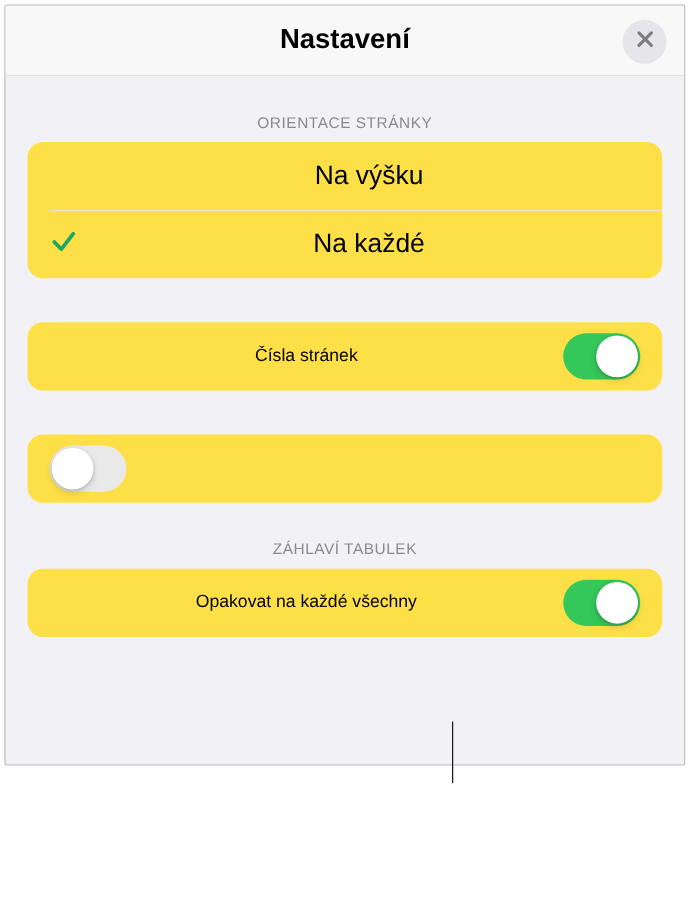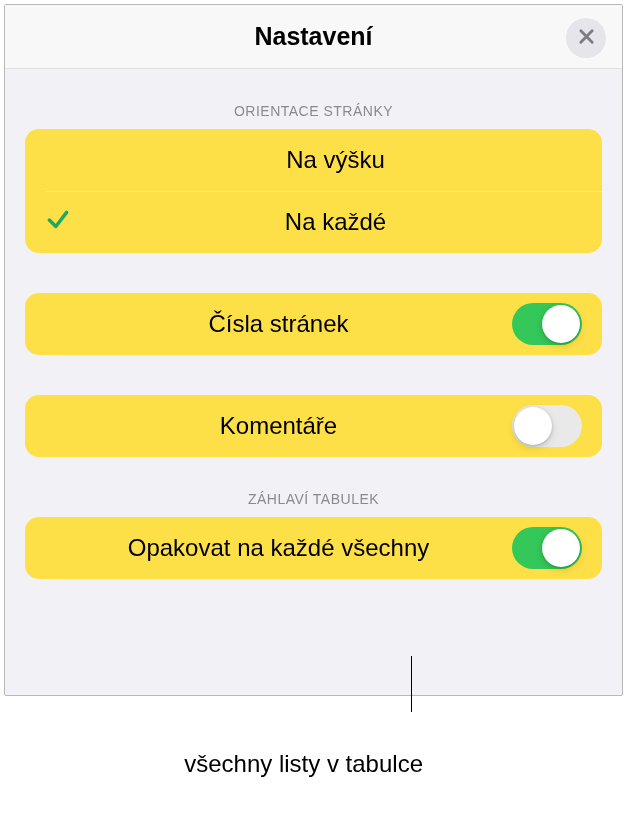--- a/index.html
+++ b/index.html
@@ -97,21 +97,21 @@
       width: 44px;
       display: flex;
       align-items: center;
       justify-content: flex-start;
     }
     .check-slot svg {
       width: 26px;
       height: 26px;
     }
     .row-label {
-      font-size: 24px;
+      font-size: 16px;
       color: #000;
       flex: 1;
     }
     .option-row .row-label {
       font-size: 24px;
     }
     .toggle {
       width: 70px;
       height: 42px;
       border-radius: 21px;
@@ -204,21 +204,20 @@
       <div class="row">
         <div class="row-label">Čísla stránek</div>
         <div class="toggle on">
           <div class="toggle-knob"></div>
         </div>
       </div>
     </div>
 
     <div class="group single-gap">
       <div class="row">
-        <div class="row-label">Komentáře</div>
         <div class="toggle off">
           <div class="toggle-knob"></div>
         </div>
       </div>
     </div>
 
     <div class="section-header">Záhlaví tabulek</div>
     <div class="group">
       <div class="row">
         <div class="row-label">Opakovat na každé všechny</div>
@@ -228,15 +227,14 @@
       </div>
     </div>
 
   </div>
 </div>
 
 <div class="callout">
   <div class="callout-line"></div>
   <div class="callout-text">
     <br>
-    <span>všechny listy v tabulce</span>
   </div>
 </div>
 
 </body></html>

